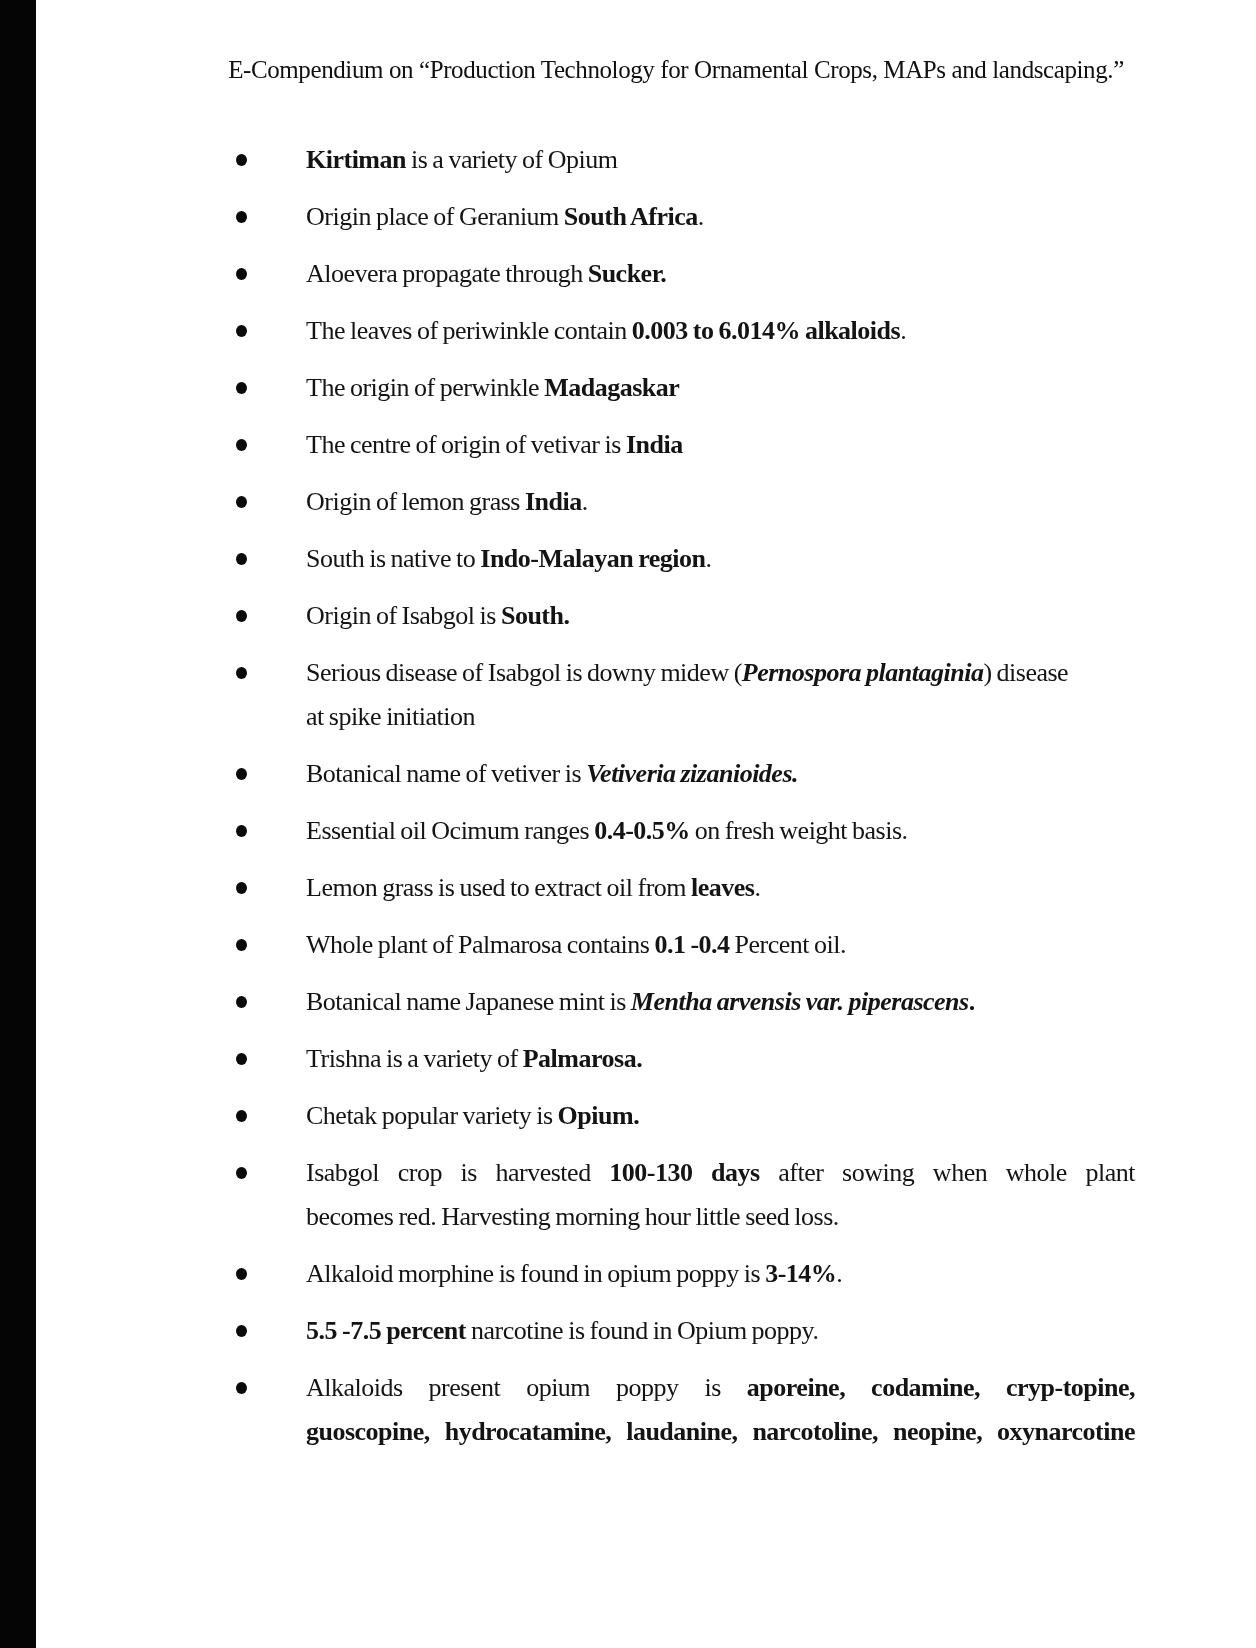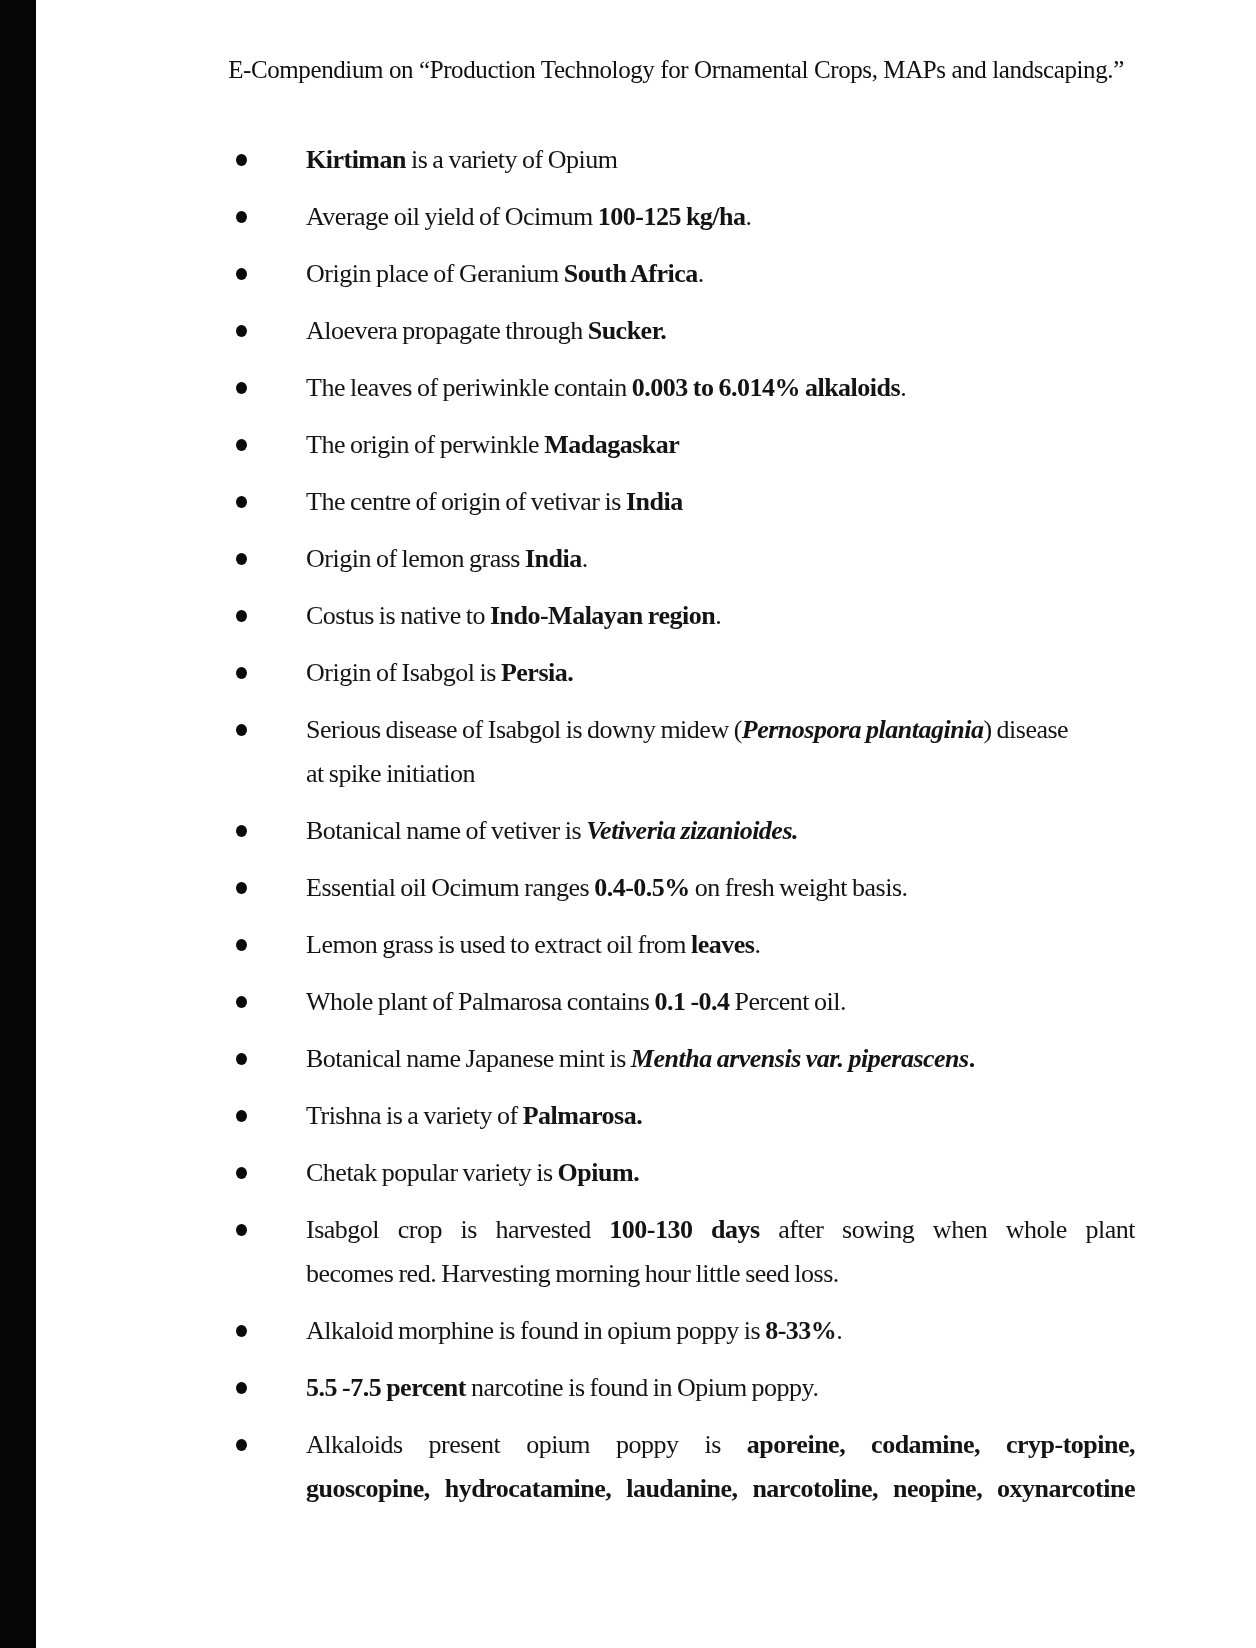--- a/index.html
+++ b/index.html
@@ -91,28 +91,20 @@
       </span>
       <div class="item-content">
         <div class="text-line"><span class="seg-b ">Kirtiman</span><span class=""> is a variety of Opium</span></div>
       </div>
     </li>
     <li class="bullet-item">
       <span class="bullet-marker">
         <span class="bullet-dot"></span>
       </span>
       <div class="item-content">
-        <div class="text-line"><span class="">Average oil yield of Ocimum </span><span class="seg-b ">100-125 kg/ha</span><span class="">.</span></div>
-      </div>
-    </li>
-    <li class="bullet-item">
-      <span class="bullet-marker">
-        <span class="bullet-dot"></span>
-      </span>
-      <div class="item-content">
         <div class="text-line"><span class="">Origin place of Geranium </span><span class="seg-b ">South Africa</span><span class="">.</span></div>
       </div>
     </li>
     <li class="bullet-item">
       <span class="bullet-marker">
         <span class="bullet-dot"></span>
       </span>
       <div class="item-content">
         <div class="text-line"><span class="">Aloevera propagate through </span><span class="seg-b ">Sucker.</span></div>
       </div>
@@ -147,29 +139,29 @@
       </span>
       <div class="item-content">
         <div class="text-line"><span class="">Origin of lemon grass </span><span class="seg-b ">India</span><span class="">.</span></div>
       </div>
     </li>
     <li class="bullet-item">
       <span class="bullet-marker">
         <span class="bullet-dot"></span>
       </span>
       <div class="item-content">
-        <div class="text-line"><span class="">Costus is native to </span><span class="seg-b ">Indo-Malayan region</span><span class="">.</span></div>
-      </div>
-    </li>
-    <li class="bullet-item">
-      <span class="bullet-marker">
-        <span class="bullet-dot"></span>
-      </span>
-      <div class="item-content">
-        <div class="text-line"><span class="">Origin of Isabgol is </span><span class="seg-b ">Persia.</span></div>
+        <div class="text-line"><span class="">South is native to </span><span class="seg-b ">Indo-Malayan region</span><span class="">.</span></div>
+      </div>
+    </li>
+    <li class="bullet-item">
+      <span class="bullet-marker">
+        <span class="bullet-dot"></span>
+      </span>
+      <div class="item-content">
+        <div class="text-line"><span class="">Origin of Isabgol is </span><span class="seg-b ">South.</span></div>
       </div>
     </li>
     <li class="bullet-item">
       <span class="bullet-marker">
         <span class="bullet-dot"></span>
       </span>
       <div class="item-content">
         <div class="text-line"><span class="">Serious disease of Isabgol is downy midew (</span><span class="seg-b seg-i">Pernospora plantaginia</span><span class="">) disease</span></div>
         <div class="text-line"><span class="">at spike initiation</span></div>
       </div>
@@ -237,21 +229,21 @@
       <div class="item-content">
         <div class="text-line justified"><span class="">Isabgol crop is harvested </span><span class="seg-b ">100-130 days</span><span class=""> after sowing when whole plant</span></div>
         <div class="text-line"><span class="">becomes red. Harvesting morning hour little seed loss.</span></div>
       </div>
     </li>
     <li class="bullet-item">
       <span class="bullet-marker">
         <span class="bullet-dot"></span>
       </span>
       <div class="item-content">
-        <div class="text-line"><span class="">Alkaloid morphine is found in opium poppy is </span><span class="seg-b ">8-33%</span><span class="">.</span></div>
+        <div class="text-line"><span class="">Alkaloid morphine is found in opium poppy is </span><span class="seg-b ">3-14%</span><span class="">.</span></div>
       </div>
     </li>
     <li class="bullet-item">
       <span class="bullet-marker">
         <span class="bullet-dot"></span>
       </span>
       <div class="item-content">
         <div class="text-line"><span class="seg-b ">5.5 -7.5 percent</span><span class=""> narcotine is found in Opium poppy.</span></div>
       </div>
     </li>

